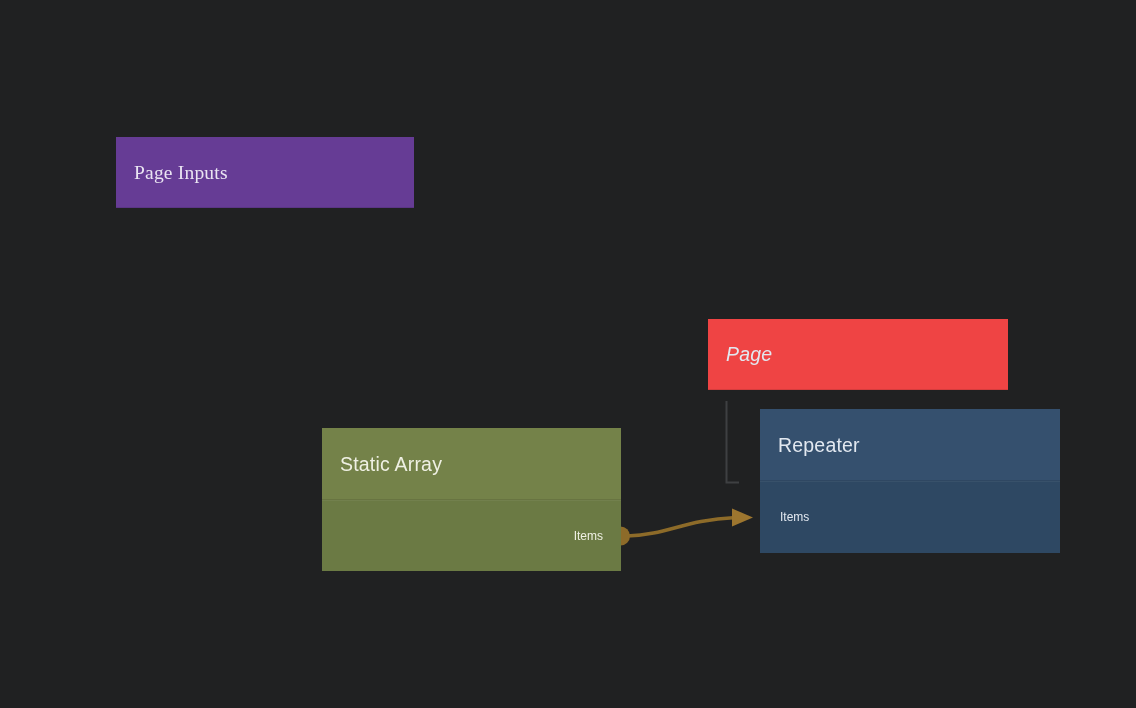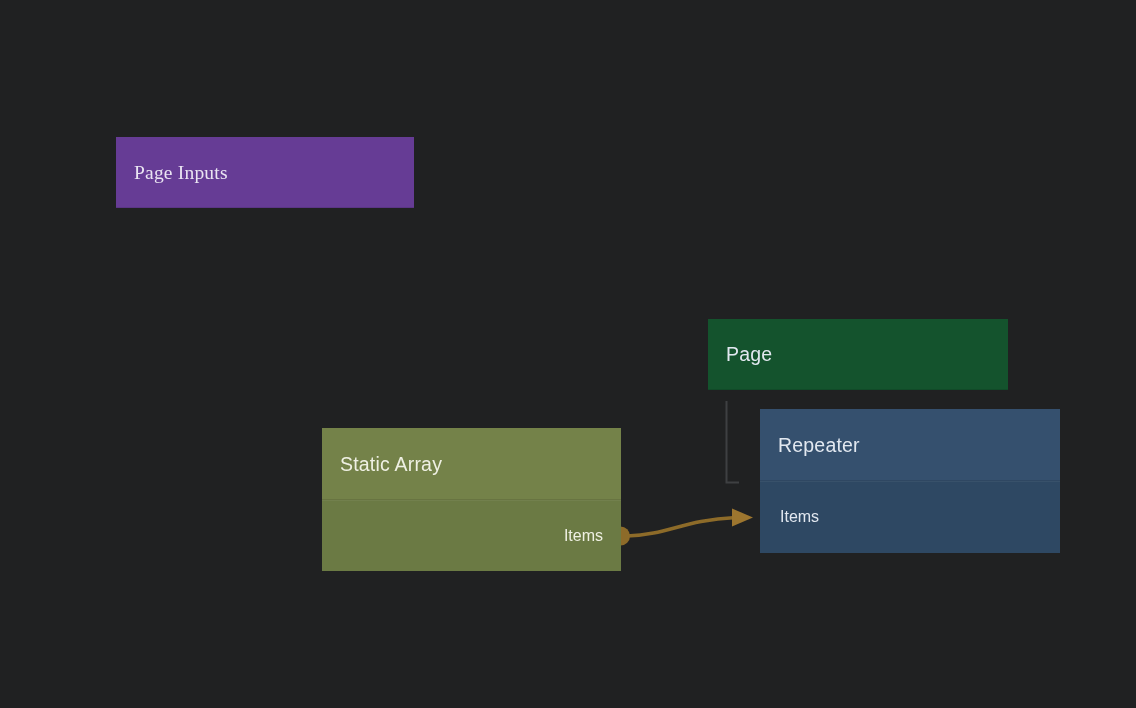--- a/index.html
+++ b/index.html
@@ -38,21 +38,21 @@
   .node-body {
     display: flex;
     align-items: center;
     box-shadow: inset 0 1px 0 rgba(255,255,255,0.05);
   }
 
   .port-row {
     width: 100%;
     display: flex;
     align-items: center;
-    font-size: 16px;
+    font-size: 12px;
   }
 
   .port-row.output { justify-content: flex-end; padding-right: 18px; }
   .port-row.input  { justify-content: flex-start; padding-left: 20px; }
 
   
   #node-page-inputs { left: 116px; top: 137px; width: 298px; }
   #node-page-inputs .node-header { height: 71px; }
 
   #node-page { left: 708px; top: 319px; width: 300px; }
@@ -82,21 +82,21 @@
     <polygon points="753,517.5 732,508.5 732,526.5" fill="#9d762f"></polygon>
   </svg>
 
   <div class="node" id="node-page-inputs">
     <div class="node-header" style="background: rgb(102, 60, 149); color: rgb(234, 229, 242); font-family: Liberation Serif, serif;">
       <span>Page Inputs</span>
     </div>
   </div>
 
   <div class="node" id="node-page">
-    <div class="node-header" style="background: #14532d; color: rgb(226, 232, 240);">
+    <div class="node-header" style="background: #ef4444; color: rgb(226, 232, 240); font-style: italic;">
       <span>Page</span>
     </div>
   </div>
 
   <div class="node" id="node-static-array">
     <div class="node-header" style="background: rgb(116, 130, 73); color: rgb(239, 240, 227);">
       <span>Static Array</span>
     </div>
     <div class="node-body" style="background: rgb(107, 122, 68); color: rgb(239, 240, 227);">
       <div class="port-row output">

